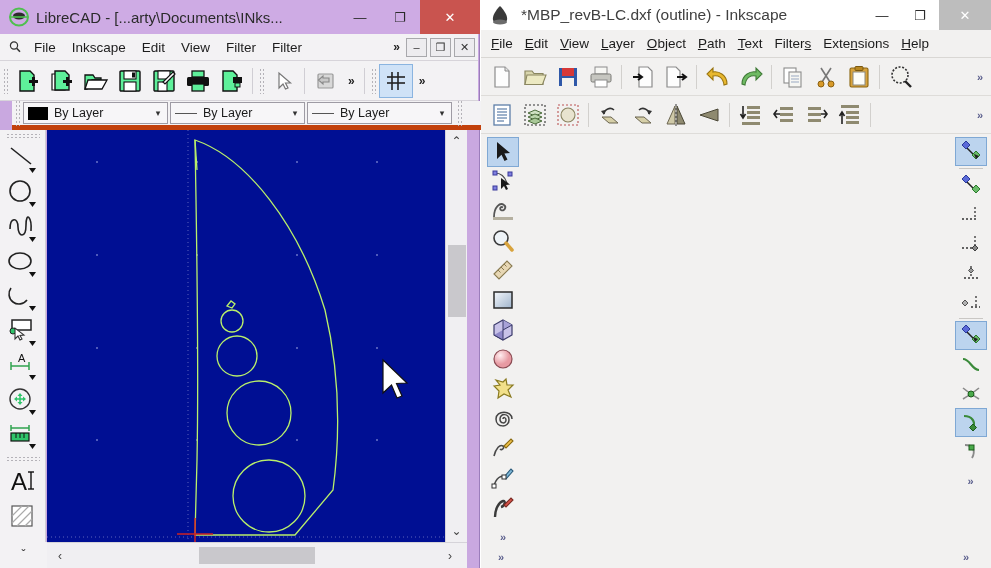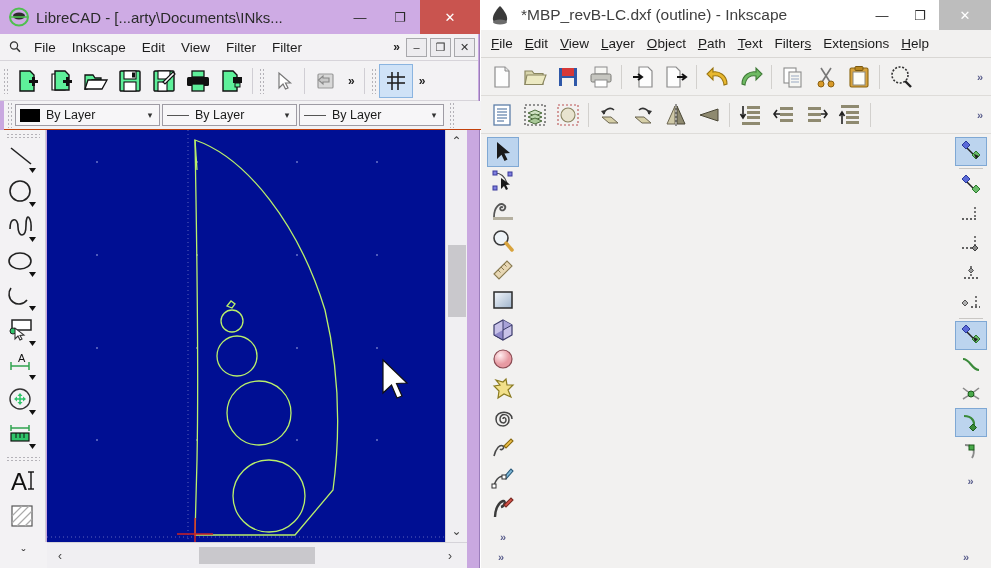--- a/index.html
+++ b/index.html
@@ -59,22 +59,22 @@
     display: flex; align-items: center;
   }
   .grip { width: 5px; height: 26px; margin: 0 3px;
     background-image: radial-gradient(#b4b2b8 40%, transparent 41%);
     background-size: 3px 4px; flex: 0 0 auto;}
   .tb-sep { width: 1px; height: 26px; background: #d0ced4; margin: 0 3px; flex:0 0 auto;}
   .tbi { width: 34px; height: 34px; display:flex; align-items:center; justify-content:center; flex:0 0 auto;}
   .tbi.active { background: #cfe2f7; border: 1px solid #8ab4e0; }
 
   .lc-penbar {
-    position: absolute; left: 4px; top: 101px; width: 478px; height: 29px;
-    background: #f3f2f4; border-bottom: 1px solid #c2410c;
+    position: absolute; left: 12px; top: 101px; width: 478px; height: 29px;
+    background: #f3f2f4; border-bottom: 5px solid #c2410c;
     display: flex; align-items: center;
   }
   .combo {
     height: 22px; border: 1px solid #9e9ba4; background: #f7f6f8;
     display: flex; align-items: center; font-size: 12.5px; color: #1b1b1b;
     margin-right: 2px; flex: 0 0 auto; padding-left: 4px;
   }
   .combo .sw-black { width: 20px; height: 13px; background:#000; margin-right:6px; }
   .combo .sw-line { width: 22px; height: 0; border-top: 1.5px solid #555; margin-right: 6px; }
   .combo .arrow { margin-left: auto; width: 18px; text-align:center; font-size:9px; color:#333;}

